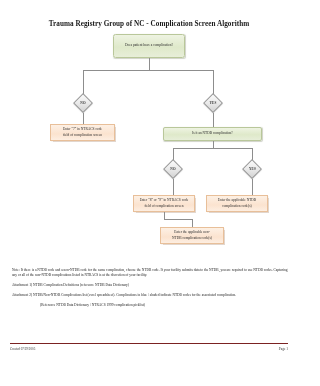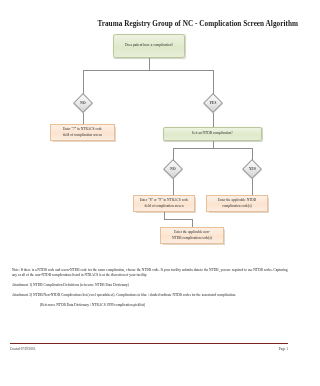--- a/index.html
+++ b/index.html
@@ -15,21 +15,21 @@
     width: 298px;
     height: 386px;
     background: #ffffff;
   }
 
   
   .title {
     position: absolute;
     left: 0; top: 20px;
     width: 298px;
-    text-align: right;
+    text-align: center;
     font-family: "Liberation Serif", serif;
     font-weight: bold;
     font-size: 7.2px;
     letter-spacing: 0.05px;
     color: #1a1a1a;
     white-space: nowrap;
   }
 
   
   .node {

